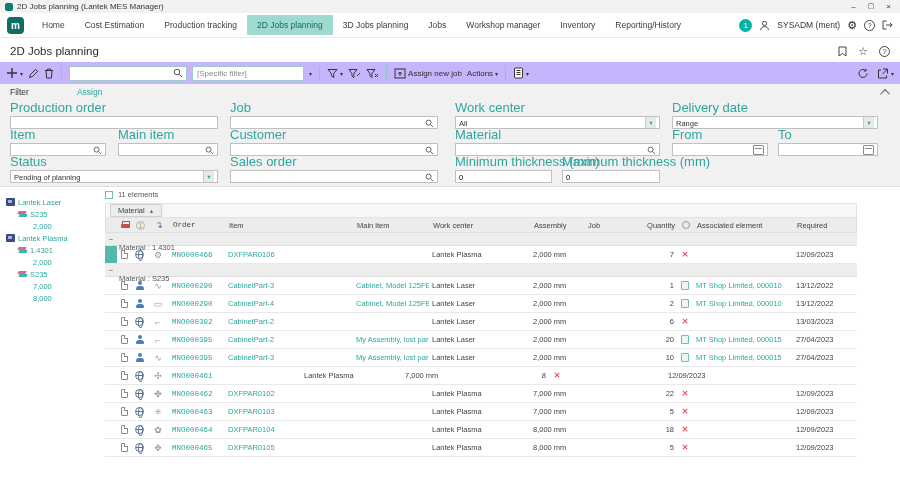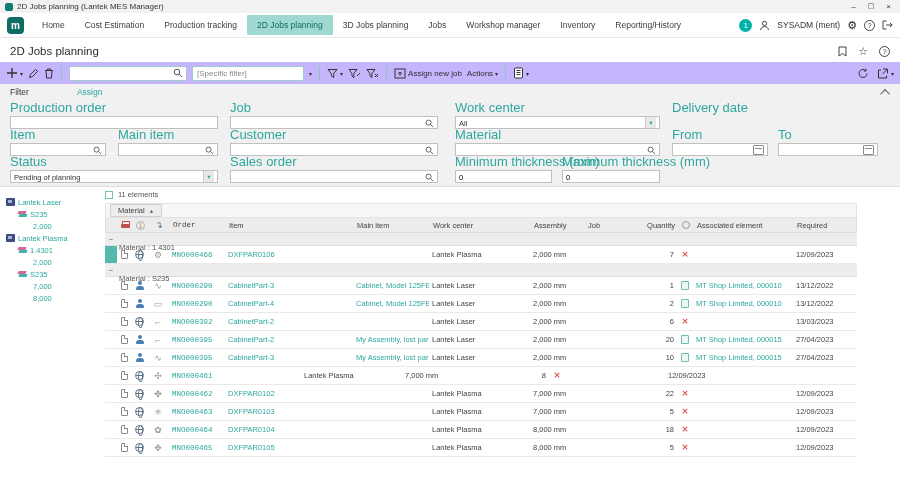--- a/index.html
+++ b/index.html
@@ -368,20 +368,26 @@
     </div>
     <div class="ff" style="left:562px; top:56px; width:98px;">
       <div class="flabel">Maximum thickness (mm)</div>
       <div class="fbox">
           <input value="0" style="">
         </div>
     </div>
 
     <div class="ff" style="left:672px; top:2px; width:206px;">
       <div class="flabel">Delivery date</div>
+      <div class="fbox">
+          <span>Range</span>
+        <span class="fadorn">
+            <span class="dcaret">▼</span>
+          </span>
+        </div>
     </div>
     <div class="ff" style="left:672px; top:29px; width:96px;">
       <div class="flabel">From</div>
       <div class="fbox">
           <input value="" style="">
         <span class="fadorn">
             <span class="cal"></span>
           </span>
         </div>
     </div>

